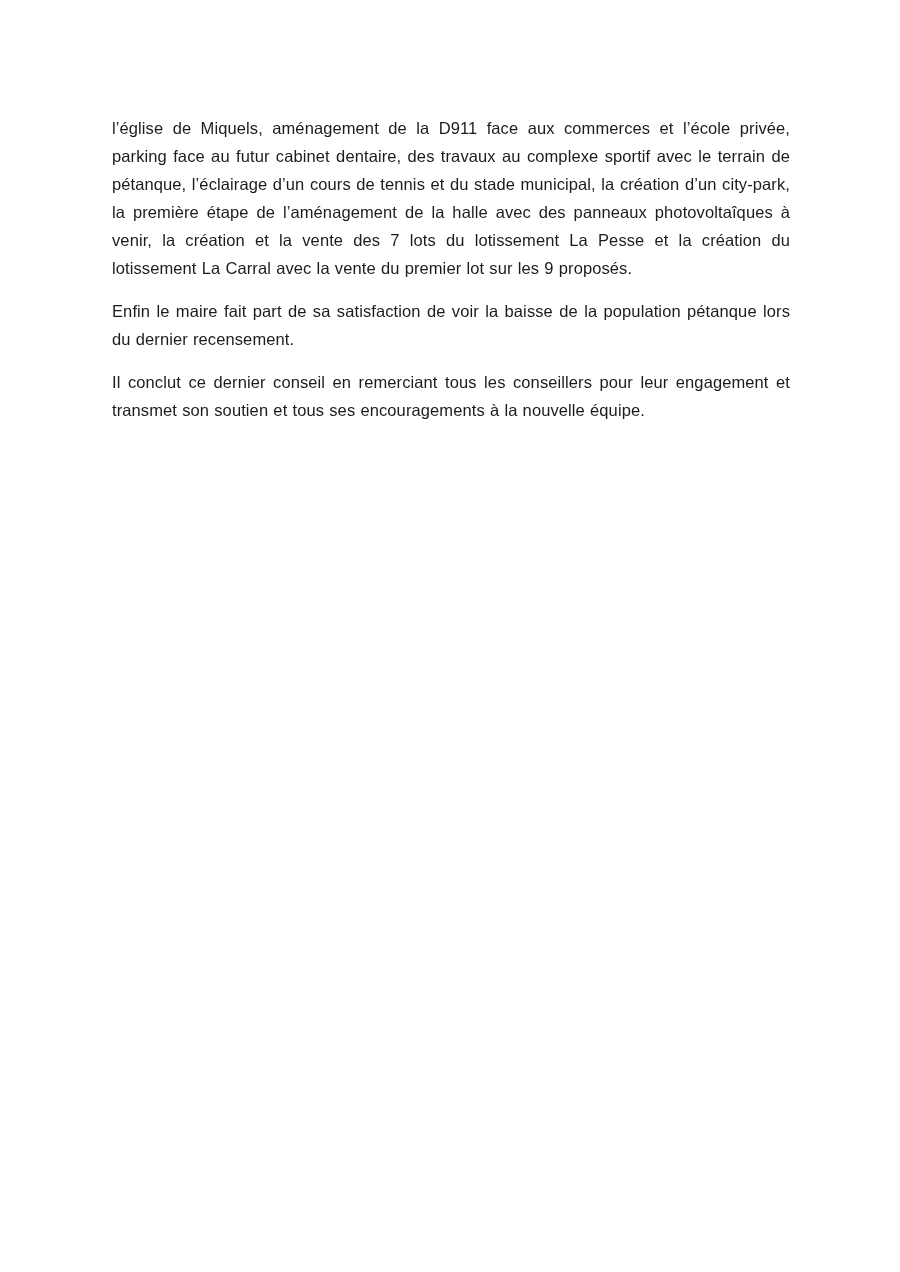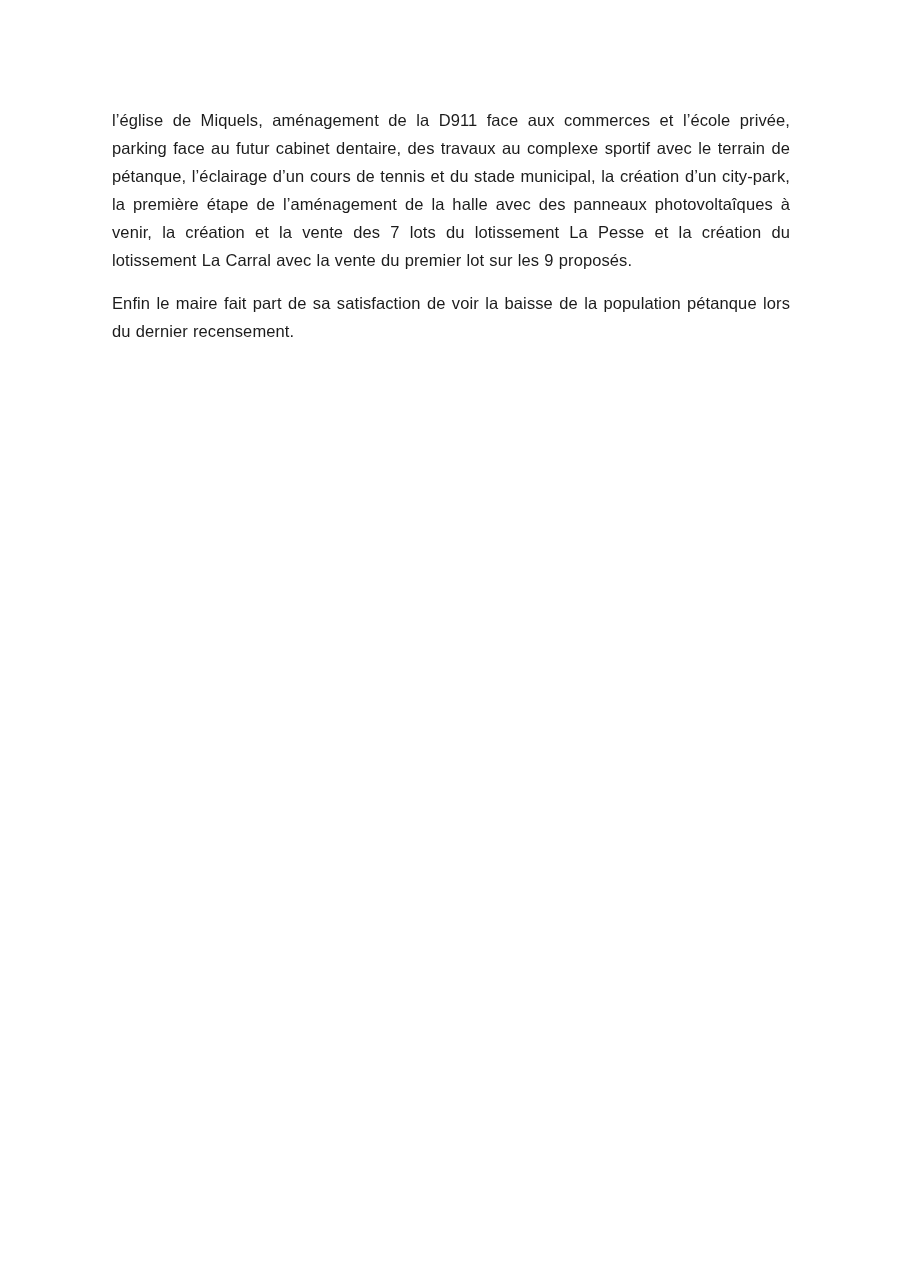--- a/index.html
+++ b/index.html
@@ -20,29 +20,30 @@
   .content {
     position: absolute;
     top: 106px;
     left: 112px;
     width: 678px;
   }
   .para {
     font-size: 16.5px;
     line-height: 28px;
     text-align: justify;
-    margin: 0 0 15px 0;
+    margin: 8px 0 15px 0;
     letter-spacing: 0.1px;
     word-spacing: 0.5px;
   }
   .para:last-child {
     margin-bottom: 0;
   }
 </style>
 </head>
 <body>
 
 <div class="page">
   <div class="content">
     <p class="para">l’église de Miquels, aménagement de la D911 face aux commerces et l’école privée, parking face au futur cabinet dentaire, des travaux au complexe sportif avec le terrain de pétanque, l’éclairage d’un cours de tennis et du stade municipal, la création d’un city-park, la première étape de l’aménagement de la halle avec des panneaux photovoltaîques à venir, la création et la vente des 7 lots du lotissement La Pesse et la création du lotissement La Carral avec la vente du premier lot sur les 9 proposés.</p>
     <p class="para">Enfin le maire fait part de sa satisfaction de voir la baisse de la population pétanque lors du dernier recensement.</p>
+    <p class="para">Il conclut ce dernier conseil en remerciant tous les conseillers pour leur engagement et transmet son soutien et tous ses encouragements à la nouvelle équipe.</p>
   </div>
 </div>
 
 </body></html>

